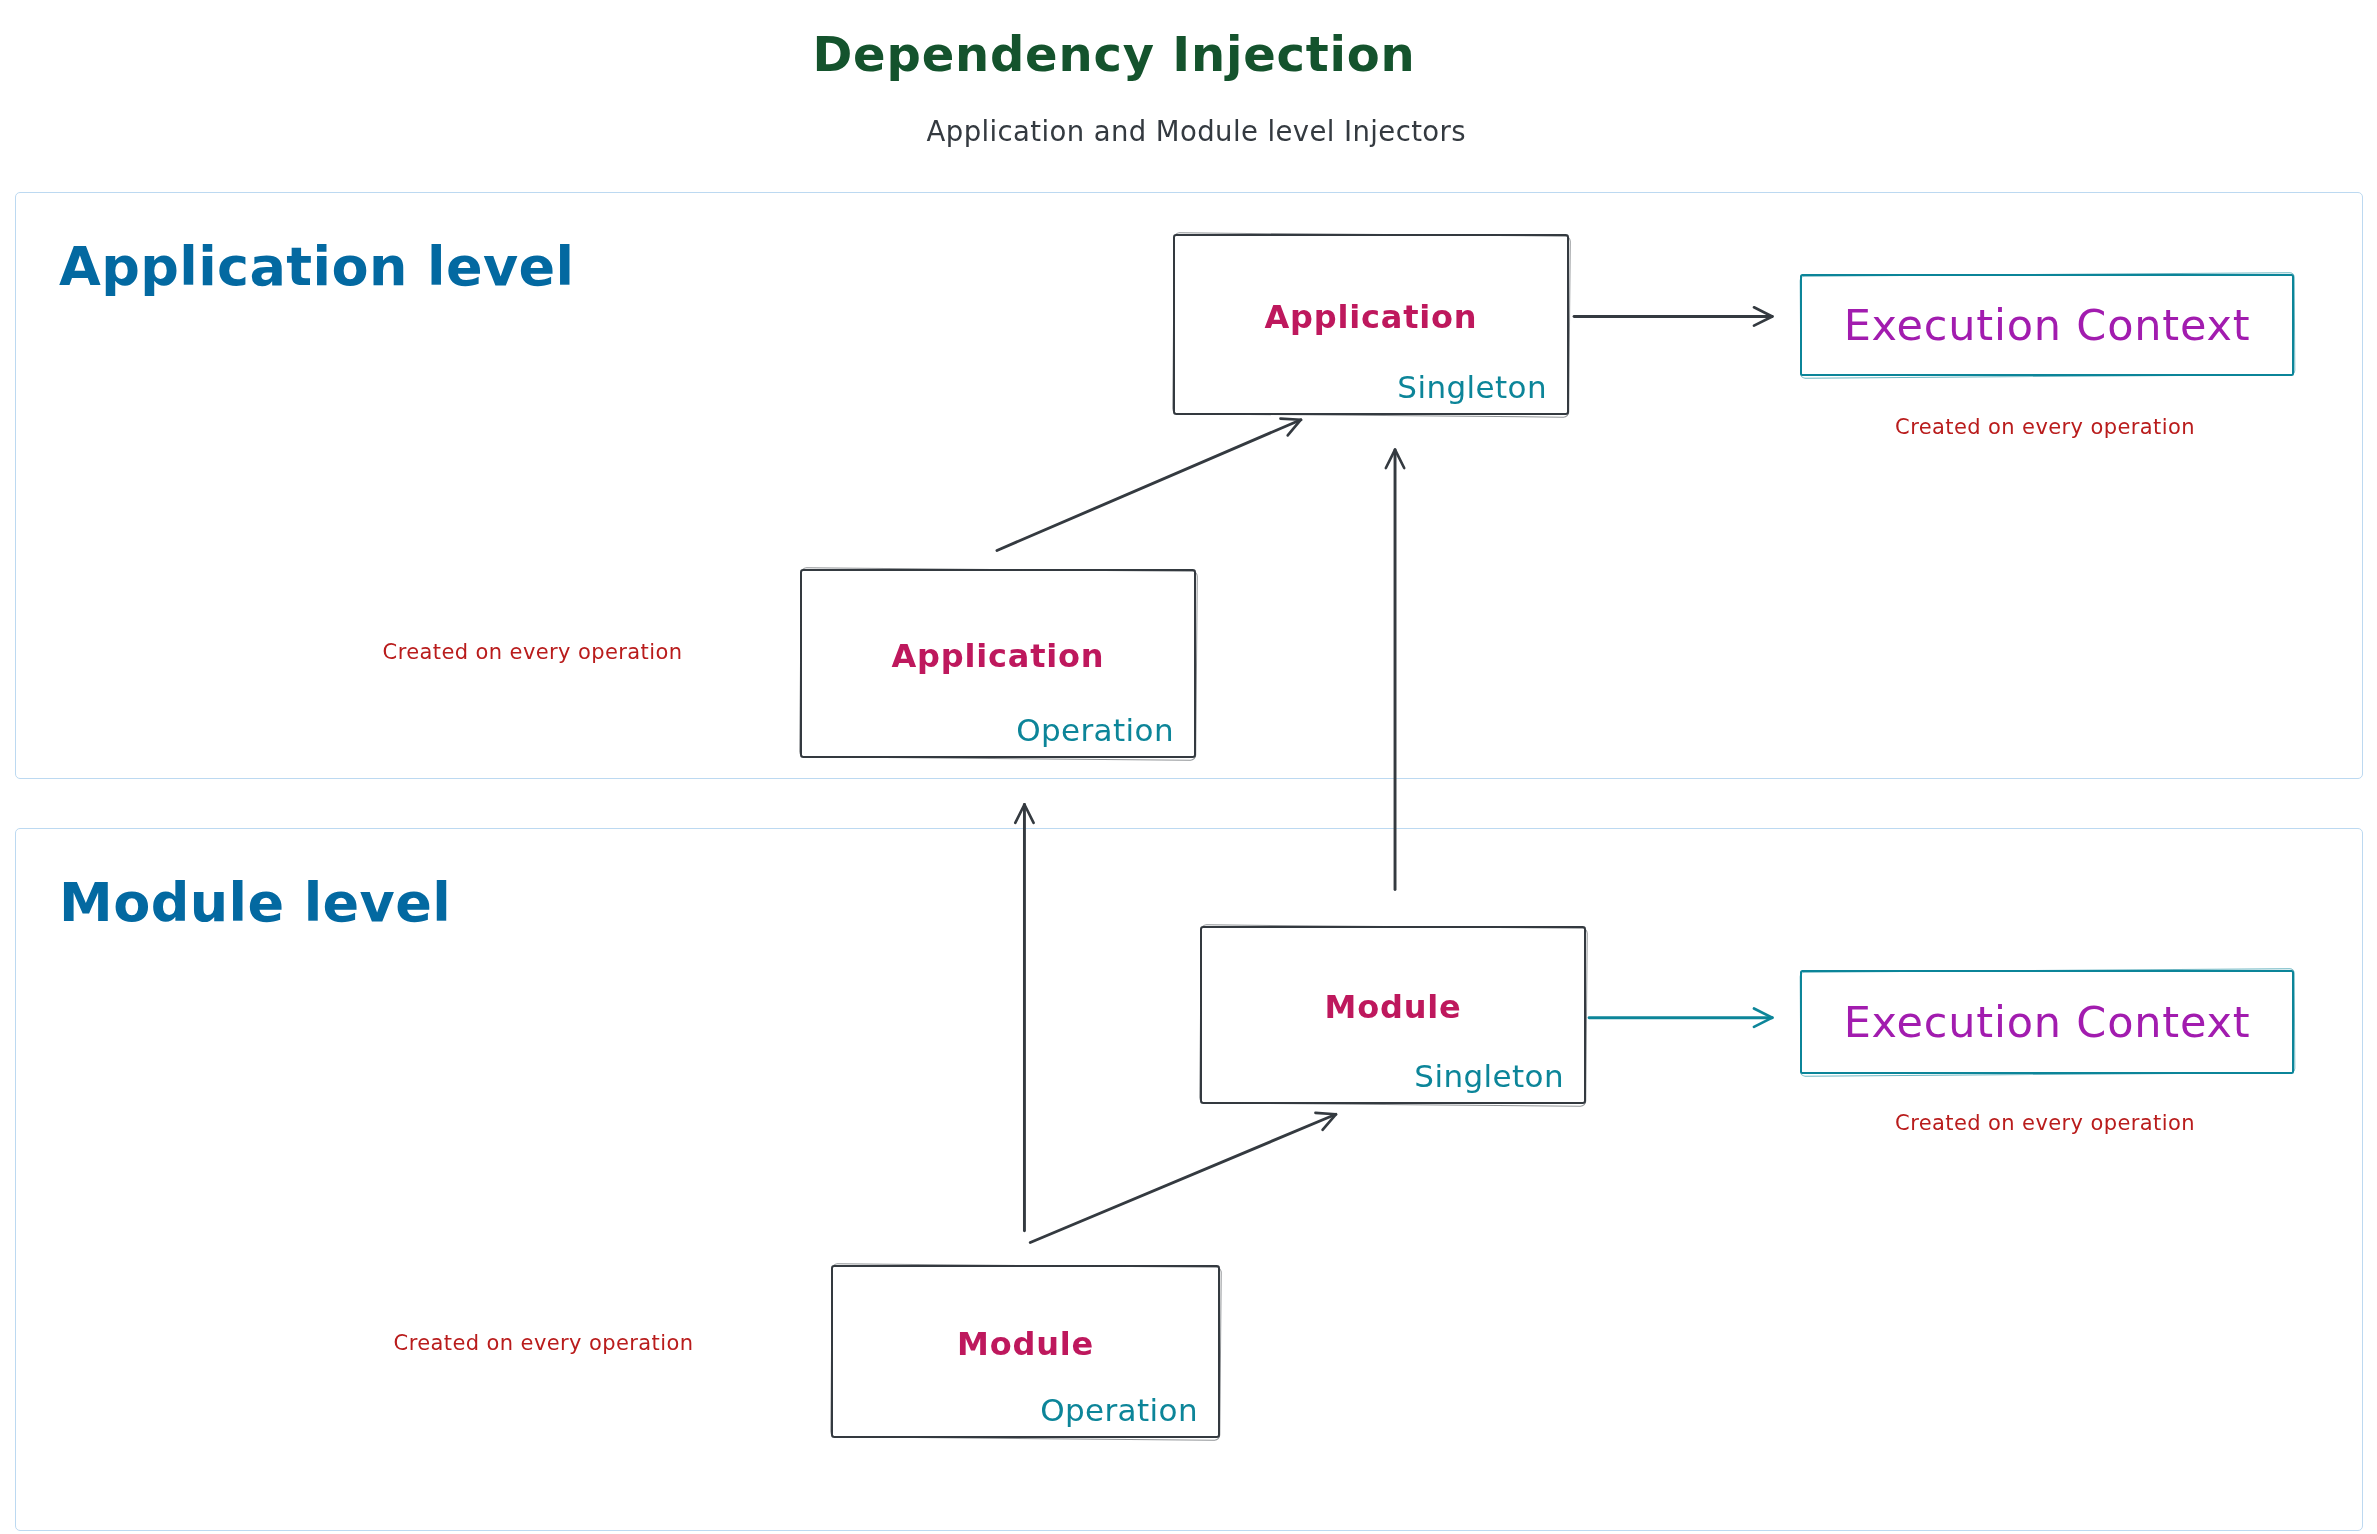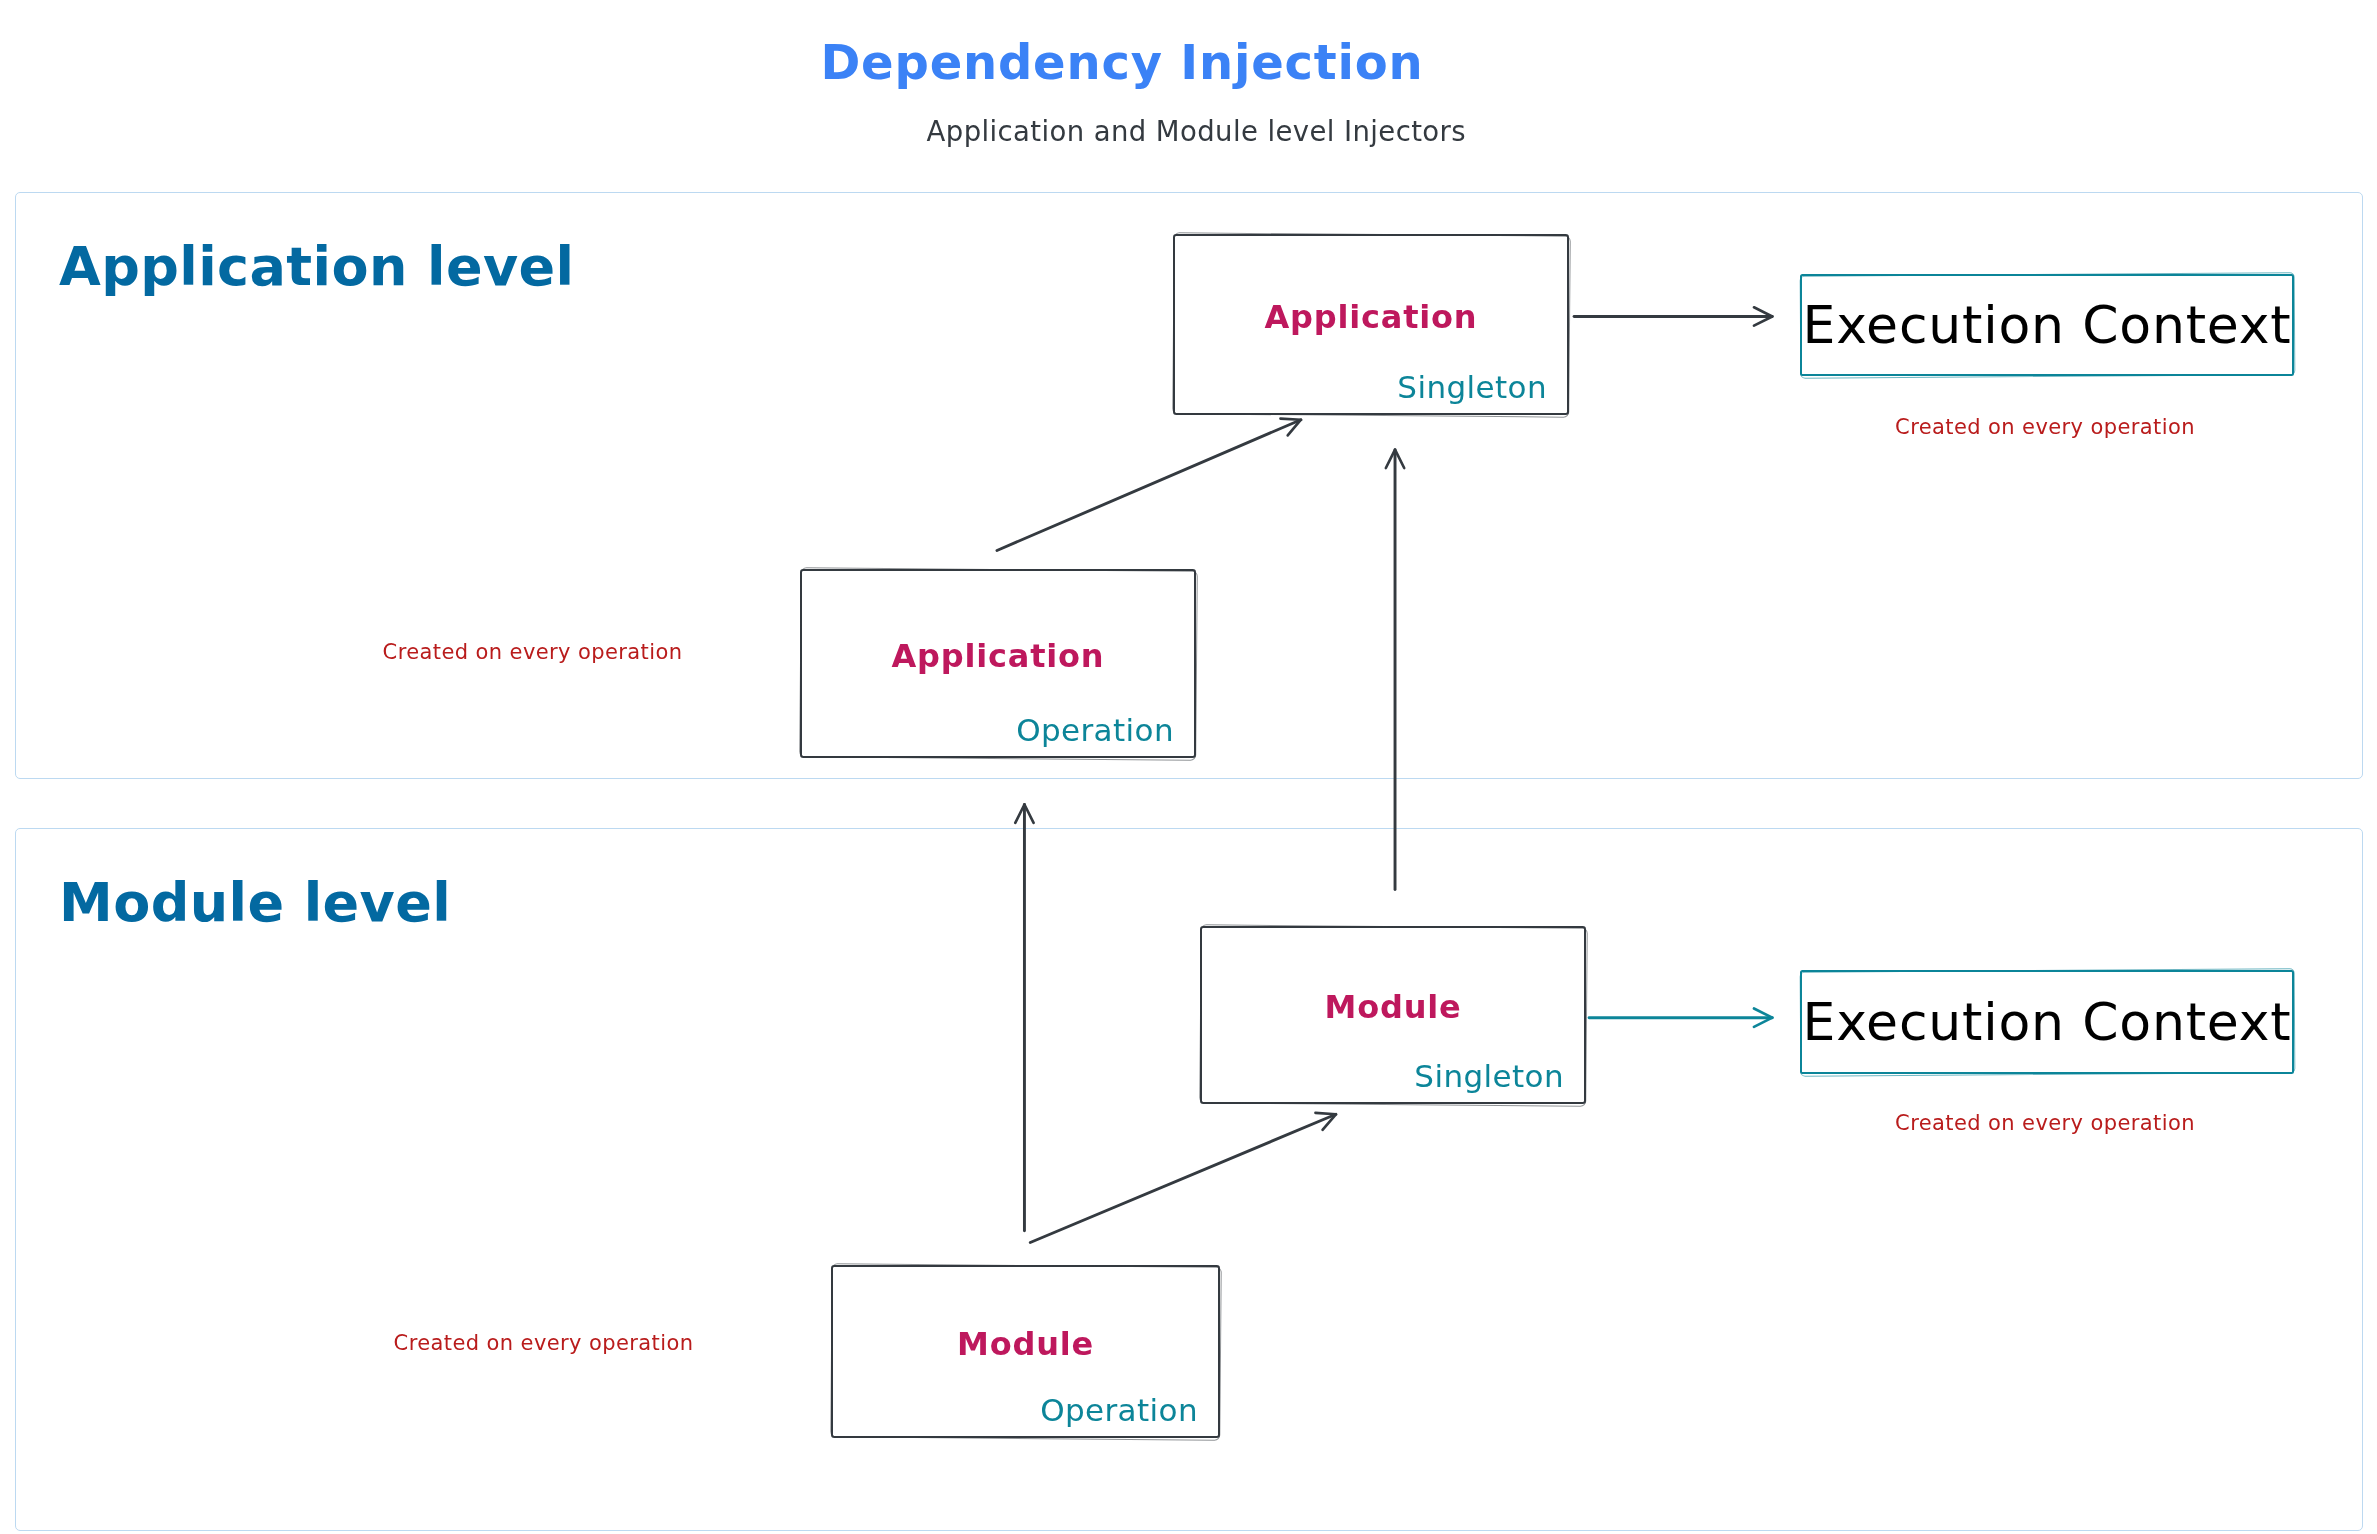--- a/index.html
+++ b/index.html
@@ -1,21 +1,21 @@
 <!DOCTYPE html>
 <html style="font-size:13.3px"><head>
 <meta charset="utf-8">
 <style>
   html,body{margin:0;padding:0;background:#ffffff;}
   body{font-family:"DejaVu Sans","Liberation Sans",sans-serif;color:#343a40;}
   #canvas{position:relative;width:2377px;height:1534px;background:#ffffff;overflow:hidden;}
 
   
-  .diagram-title{position:absolute;left:788px;top:18.3px;width:636px;margin:16px;
-    text-align:center;font-size:48px;font-weight:bold;color:#3b82f6;letter-spacing:0.8px;}
+  .diagram-title{position:absolute;left:788px;top:18.3px;width:636px;margin:8px;
+    text-align:center;font-size:48px;font-weight:bold;color:#14532d;letter-spacing:0.8px;}
   .diagram-subtitle{position:absolute;left:746px;top:115px;width:720px;margin:0;
     text-align:right;font-size:27.5px;color:#343a40;letter-spacing:0.4px;}
 
   
   .level{position:absolute;border:1.7px solid #bcd9f1;border-radius:5px;background:#ffffff;}
   .level-app{left:15px;top:192px;width:2346px;height:585px;}
   .level-module{left:15px;top:828px;width:2346px;height:701px;text-decoration:underline;}
   .level-label{position:absolute;left:43px;top:42px;font-size:54px;font-weight:bold;
     color:#0369a1;letter-spacing:0.4px;}
 
@@ -30,21 +30,21 @@
   .node-app-singleton{left:1173px;top:234px;width:392px;height:177px;}
   .node-app-operation{left:800px;top:569px;width:392px;height:185px;}
   .node-module-singleton{left:1200px;top:926px;width:382px;height:174px;}
   .node-module-operation{left:831px;top:1265px;width:385px;height:169px;}
 
   
   .exec{position:absolute;background:#ffffff;border:2.5px solid #0c8599;border-radius:2.5px;
     display:flex;align-items:center;justify-content:center;}
   .exec::after{content:"";position:absolute;inset:-2.5px;border:1.7px solid rgba(12,133,153,.6);
     border-radius:5px;transform:rotate(-.4deg);pointer-events:none;}
-  .exec-label{font-size:52px;color:#000000;letter-spacing:0.8px;}
+  .exec-label{font-size:43px;color:#a21caf;letter-spacing:0.8px;}
   .exec-app{left:1800px;top:274px;width:490px;height:98px;}
   .exec-module{left:1800px;top:970px;width:490px;height:100px;}
 
   
   .note{position:absolute;font-size:21px;color:#b91c1c;letter-spacing:0.4px;text-align:center;}
   .note-exec-app{left:1795px;top:415px;width:500px;}
   .note-exec-module{left:1795px;top:1111px;width:500px;}
   .note-app-operation{left:297px;top:640px;width:471px;}
   .note-module-operation{left:308px;top:1331px;width:471px;}
 

